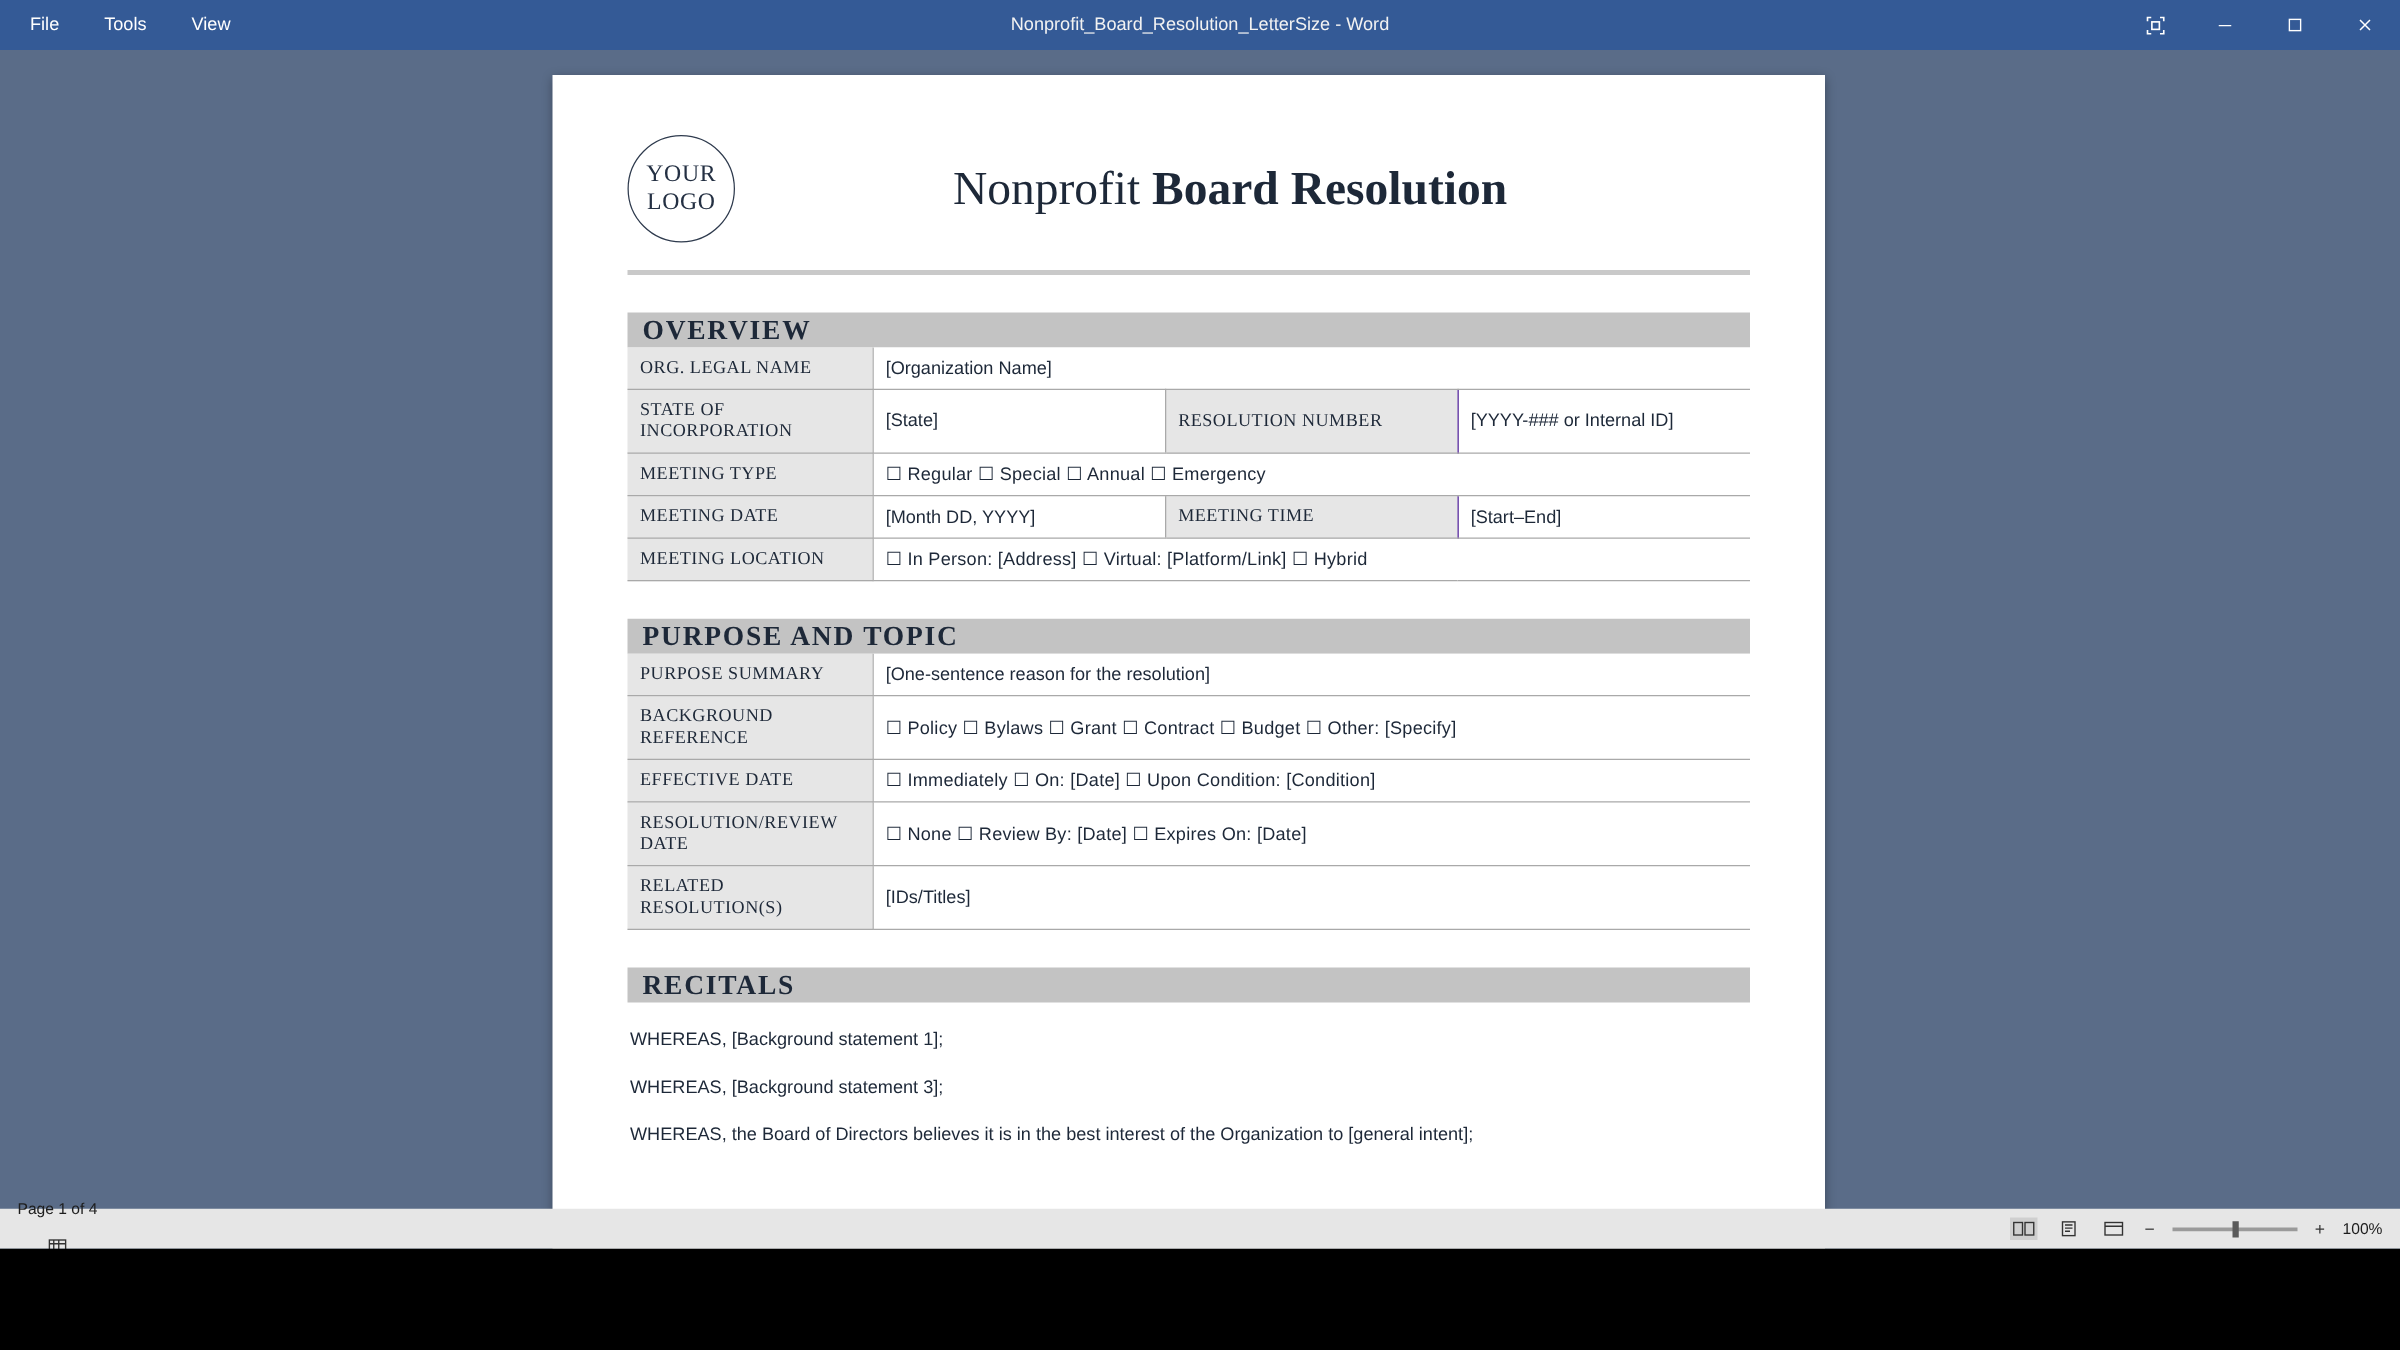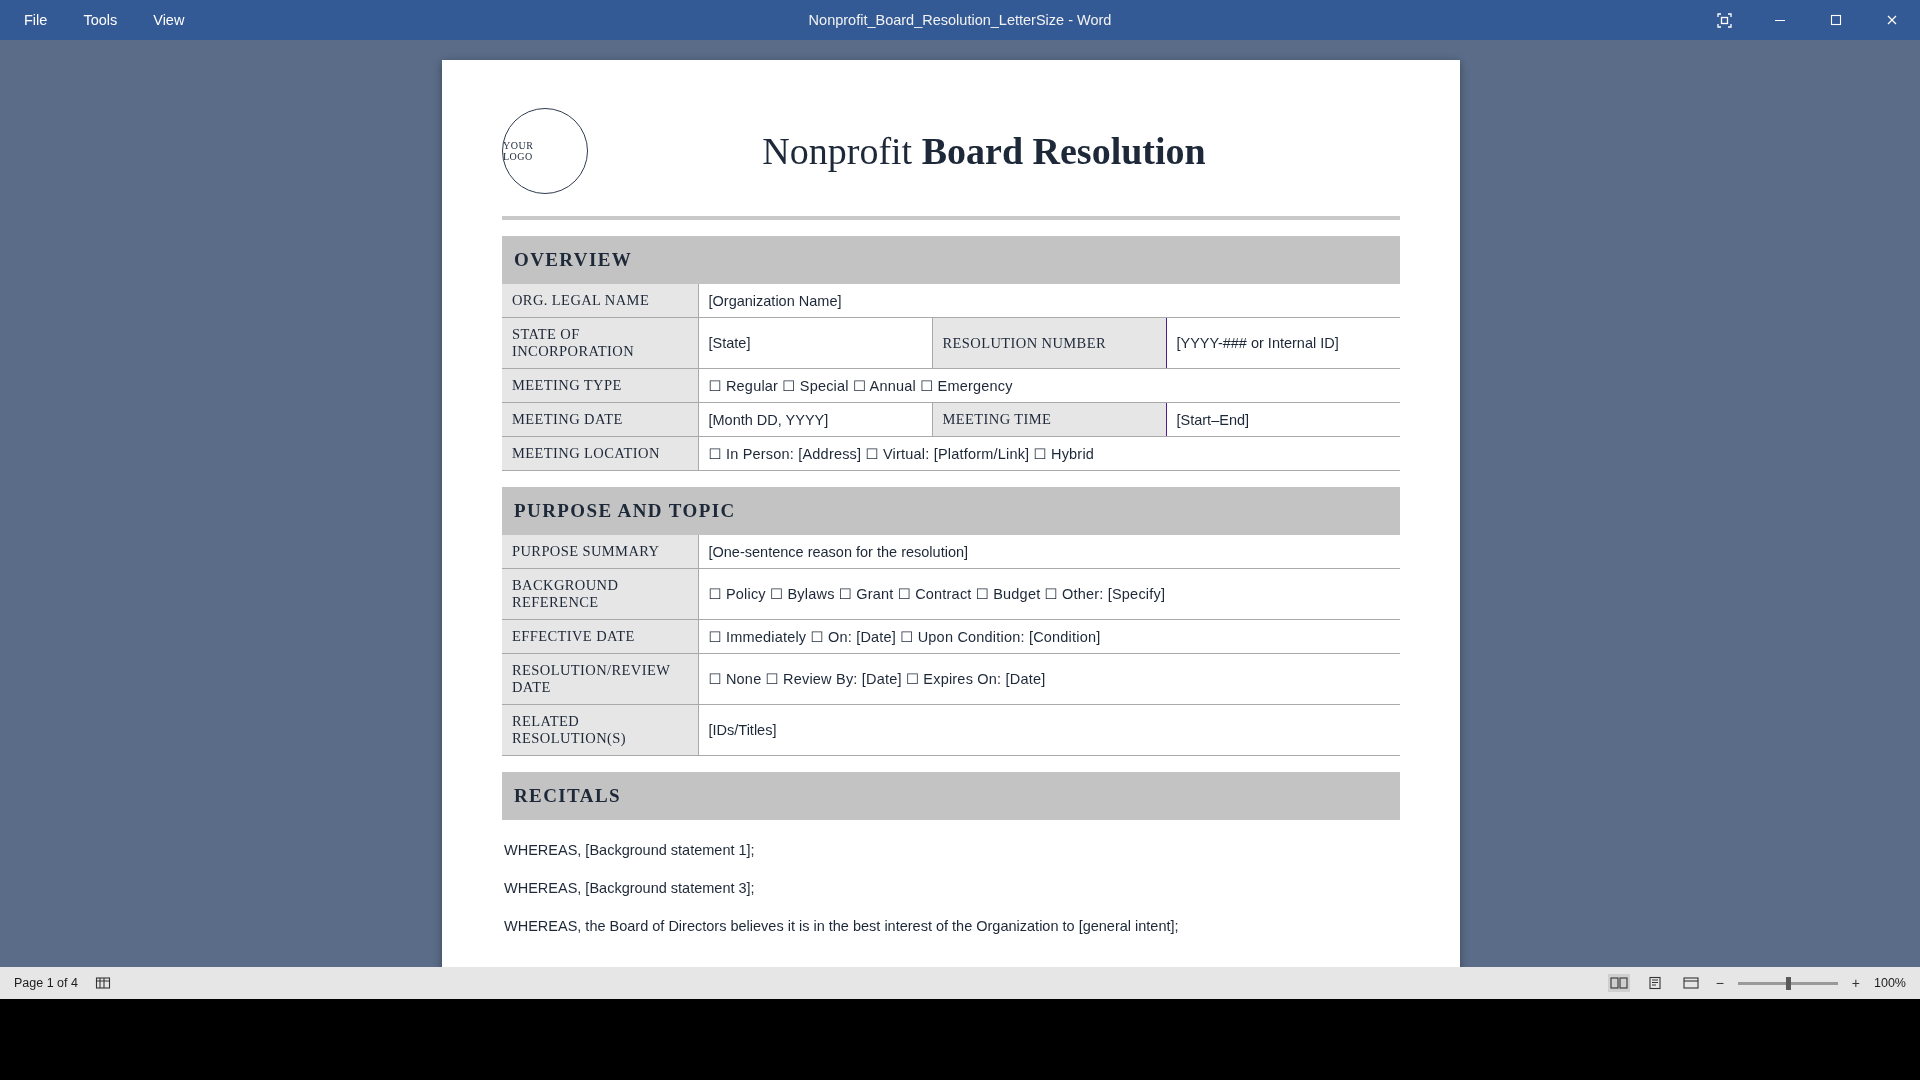--- a/index.html
+++ b/index.html
@@ -88,25 +88,25 @@
     display: flex;
     align-items: center;
     padding-top: 10px;
   }
   .logo-circle {
     width: 86px; height: 86px;
     border: 1.5px solid #2f3b4e;
     border-radius: 50%;
     display: flex;
     flex-direction: column;
-    align-items: flex-start;
+    align-items: center;
     justify-content: center;
     color: #243043;
     font-family: "Liberation Serif", serif;
-    font-size: 10px;
+    font-size: 19px;
     letter-spacing: 0.5px;
     line-height: 1.15;
     flex: none;
   }
   .doc-title {
     flex: 1;
     text-align: center;
     font-family: "Liberation Serif", serif;
     font-size: 38px;
     color: #1d2838;
@@ -119,24 +119,24 @@
     background: #c9c9c9;
     margin-top: 22px;
   }
 
   
   .section-bar {
     background: #c3c3c3;
     color: #1d2838;
     font-family: "Liberation Serif", serif;
     font-weight: bold;
-    font-size: 19px;
+    font-size: 22px;
     letter-spacing: 1.4px;
-    padding: 13px 12px;
-    margin-top: 16px;
+    padding: 1px 12px;
+    margin-top: 30px;
   }
   table.grid {
     width: 100%;
     border-collapse: collapse;
     table-layout: fixed;
   }
   table.grid td {
     border-bottom: 1px solid #a9a9a9;
     padding: 8px 10px;
     font-size: 14.5px;
@@ -177,21 +177,21 @@
     position: absolute;
     bottom: 81px; left: 0; right: 0;
     height: 32px;
     background: #e6e6e6;
     display: flex;
     align-items: center;
     padding: 0 14px;
     font-size: 12.5px;
     color: #1d1d1d;
   }
-  .sb-left { display: flex; align-items: center; gap: 14px; }
+  .sb-left { display: flex; align-items: center; gap: 14px; flex-direction: column; }
   .sb-right { margin-left: auto; display: flex; align-items: center; gap: 14px; }
   .view-icon {
     width: 22px; height: 18px;
     display: inline-flex; align-items: center; justify-content: center;
     color: #333;
   }
   .view-icon.active { background: #cfcfcf; }
   .zoom-slider {
     width: 100px; height: 3px; background: #9a9a9a;
     position: relative;

